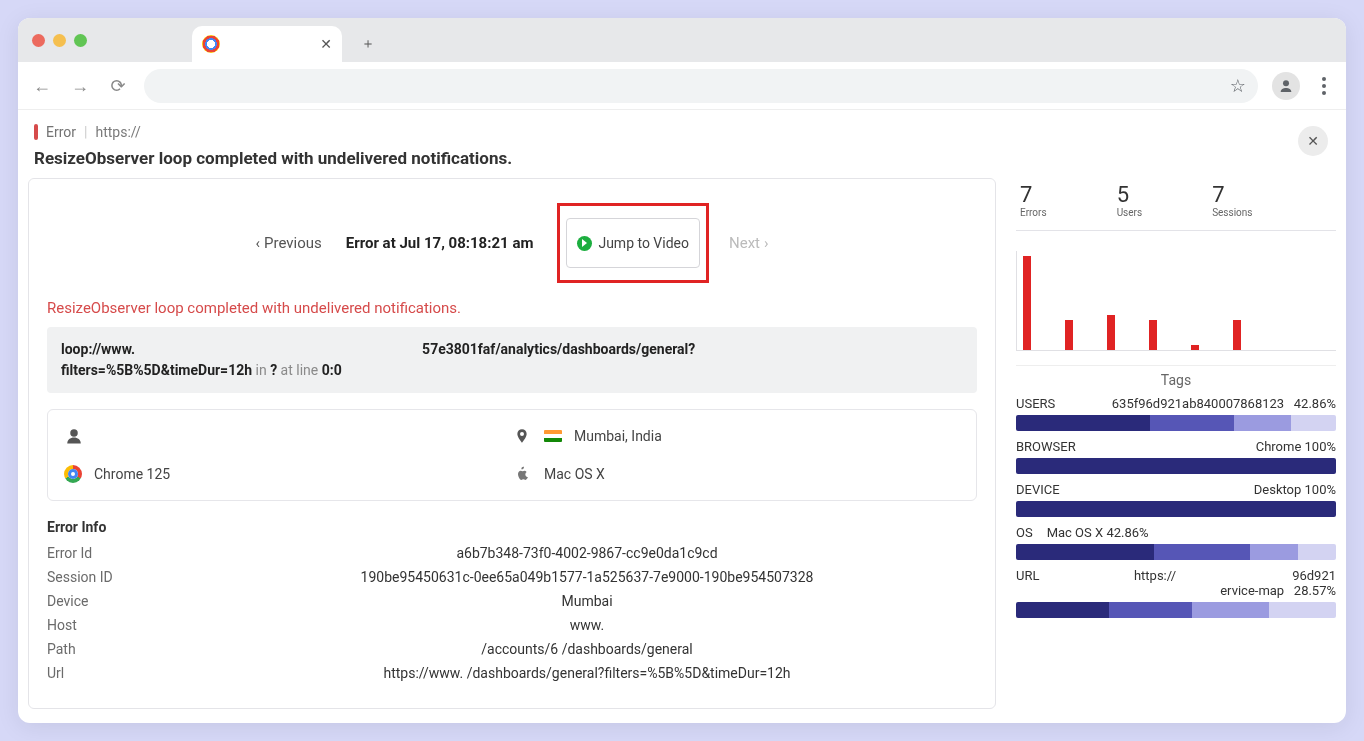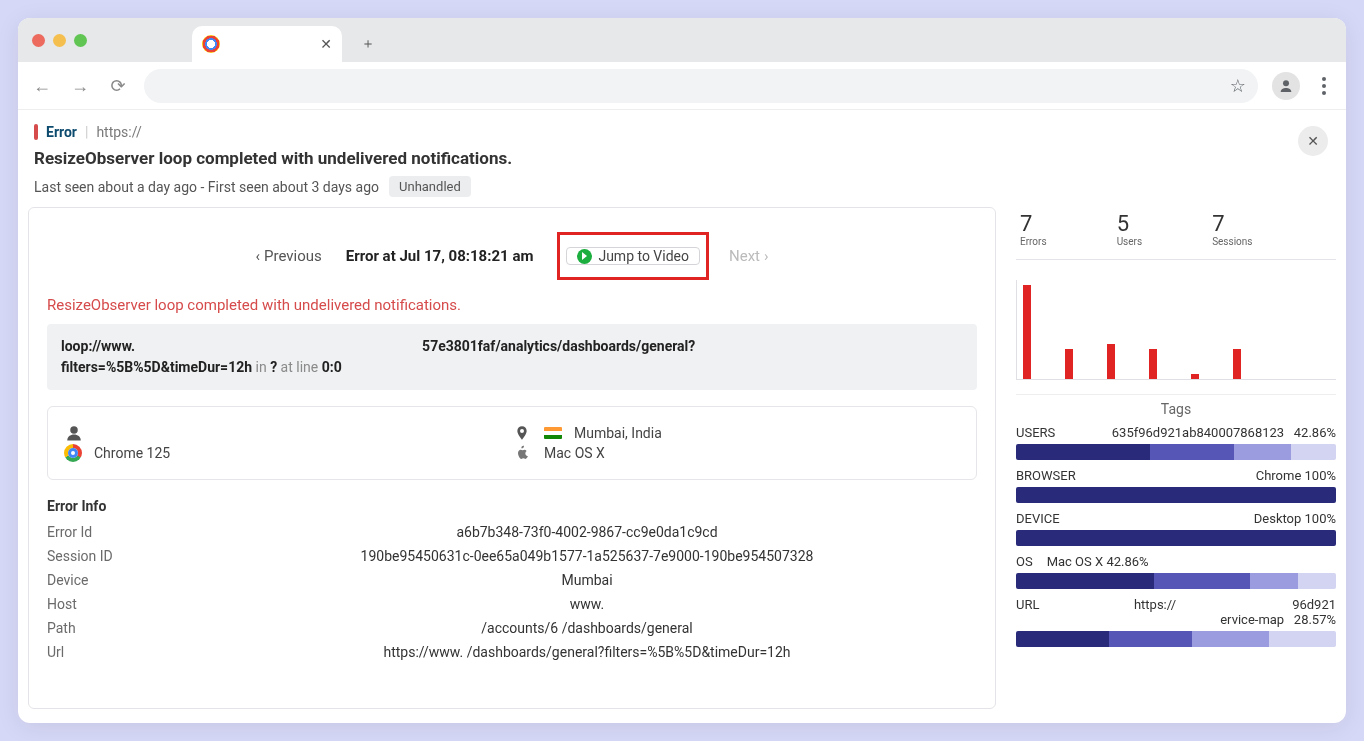--- a/index.html
+++ b/index.html
@@ -18,41 +18,41 @@
   .addr{flex:1;height:34px;background:#f1f3f4;border-radius:18px;display:flex;align-items:center;padding-right:12px;justify-content:flex-end;}
   .star{color:#5f6368;font-size:18px;margin-left:10px;}
   .avatar{width:28px;height:28px;border-radius:50%;background:#e3e3e3;display:flex;align-items:center;justify-content:center;color:#555;}
   .kebab{display:flex;flex-direction:column;gap:3px;align-items:center;width:20px;}
   .kebab span{width:4px;height:4px;border-radius:50%;background:#5f6368;}
 
   .page { flex:1; padding: 14px 6px 14px 6px; overflow:hidden; display:flex; flex-direction:column;}
   .header { padding: 0 10px 10px 10px; position:relative;}
   .crumb { display:flex; align-items:center; gap:8px; font-size:14px;}
   .errpill{width:4px;height:16px;background:#d64b4b;border-radius:2px;}
-  .crumb .lbl{font-weight:700;color:#0c4a6e;}
+  .crumb .lbl{font-weight:400;color:#737373;}
   .crumb .url{color:#7a7a7a;}
   .close-circ{position:absolute;right:12px;top:2px;width:30px;height:30px;border-radius:50%;background:#ececec;display:flex;align-items:center;justify-content:center;color:#555;}
   .title{font-weight:700;font-size:17px;margin-top:8px;}
   .meta{margin-top:8px;color:#555;font-size:14px;display:flex;align-items:center;gap:10px;}
   .badge{background:#ecedef;border-radius:4px;padding:3px 10px;color:#555;font-size:13px;}
 
   .columns{display:flex;gap:20px;flex:1;padding:0 4px;}
   .main{flex:1;border:1px solid #e4e4e8;border-radius:6px;padding:12px 18px;overflow:hidden;}
   .pager{display:flex;align-items:center;justify-content:center;gap:24px;margin:12px 0 6px;}
   .pager .lnk{color:#555;font-size:15px;display:flex;align-items:center;gap:4px;}
   .pager .lnk.muted{color:#bbb;}
   .pager .ts{font-weight:700;color:#222;font-size:15px;}
-  .jump{border:1px solid #d5d5d9;border-radius:4px;padding:0 10px;display:flex;align-items:center;gap:6px;color:#444;font-size:14px;}
+  .jump{border:1px solid #d5d5d9;border-radius:4px;padding:16px 10px;display:flex;align-items:center;gap:6px;color:#444;font-size:14px;}
   .play{width:15px;height:15px;border-radius:50%;background:#1cae3f;position:relative;}
   .play::after{content:'';position:absolute;left:5px;top:3.5px;border-left:5px solid #fff;border-top:4px solid transparent;border-bottom:4px solid transparent;}
   .redbox{border:3px solid #e02323;padding:12px 6px;margin-right:-4px;}
   .emsg{color:#d64b4b;margin:16px 0 10px;font-size:15px;}
   .graybox{background:#f0f1f2;border-radius:4px;padding:12px 14px;font-size:14px;color:#222;line-height:1.5;}
   .graybox .dim{color:#8a8a8a;}
-  .infocard{margin-top:16px;border:1px solid #e6e6ea;border-radius:6px;padding:16px;display:grid;grid-template-columns:1fr 1fr;}
+  .infocard{margin-top:16px;border:1px solid #e6e6ea;border-radius:6px;padding:16px;display:grid;grid-template-columns:1fr 1fr;row-gap:18px;}
   .cell{display:flex;align-items:center;gap:12px;color:#444;}
   .ico{width:20px;height:20px;display:inline-flex;align-items:center;justify-content:center;font-size:18px;color:#555;}
   .flag{width:18px;height:12px;background:linear-gradient(#ff9933 33%,#fff 33% 66%,#138808 66%);display:inline-block;border-radius:1px;}
   .chrome-sm{width:18px;height:18px;border-radius:50%;background:
     conic-gradient(#ea4335 0 120deg,#34a853 120deg 240deg,#fbbc05 240deg 360deg);
     position:relative;}
   .chrome-sm::after{content:'';position:absolute;inset:4px;background:#fff;border-radius:50%;box-shadow:inset 0 0 0 3px #4285f4;}
 
   .einfo-h{font-weight:700;margin-top:18px;}
   .kv{display:grid;grid-template-columns:150px 1fr;row-gap:8px;margin-top:10px;font-size:14px;}
@@ -111,24 +111,20 @@
   <div class="page">
     <div class="header">
       <div class="crumb">
         <span class="errpill"></span>
         <span class="lbl">Error</span>
         <span style="color:#ccc">|</span>
         <span class="url">https://</span>
       </div>
       <div class="close-circ">✕</div>
       <div class="title">ResizeObserver loop completed with undelivered notifications.</div>
-      <div class="meta">
-        <span>Last seen about a day ago - First seen about 3 days ago</span>
-        <span class="badge">Unhandled</span>
-      </div>
     </div>
 
     <div class="columns">
       <div class="main">
         <div class="pager">
           <span class="lnk">
             <span>‹</span>
             <span>Previous</span>
           </span>
           <span class="ts">Error at Jul 17, 08:18:21 am</span>

